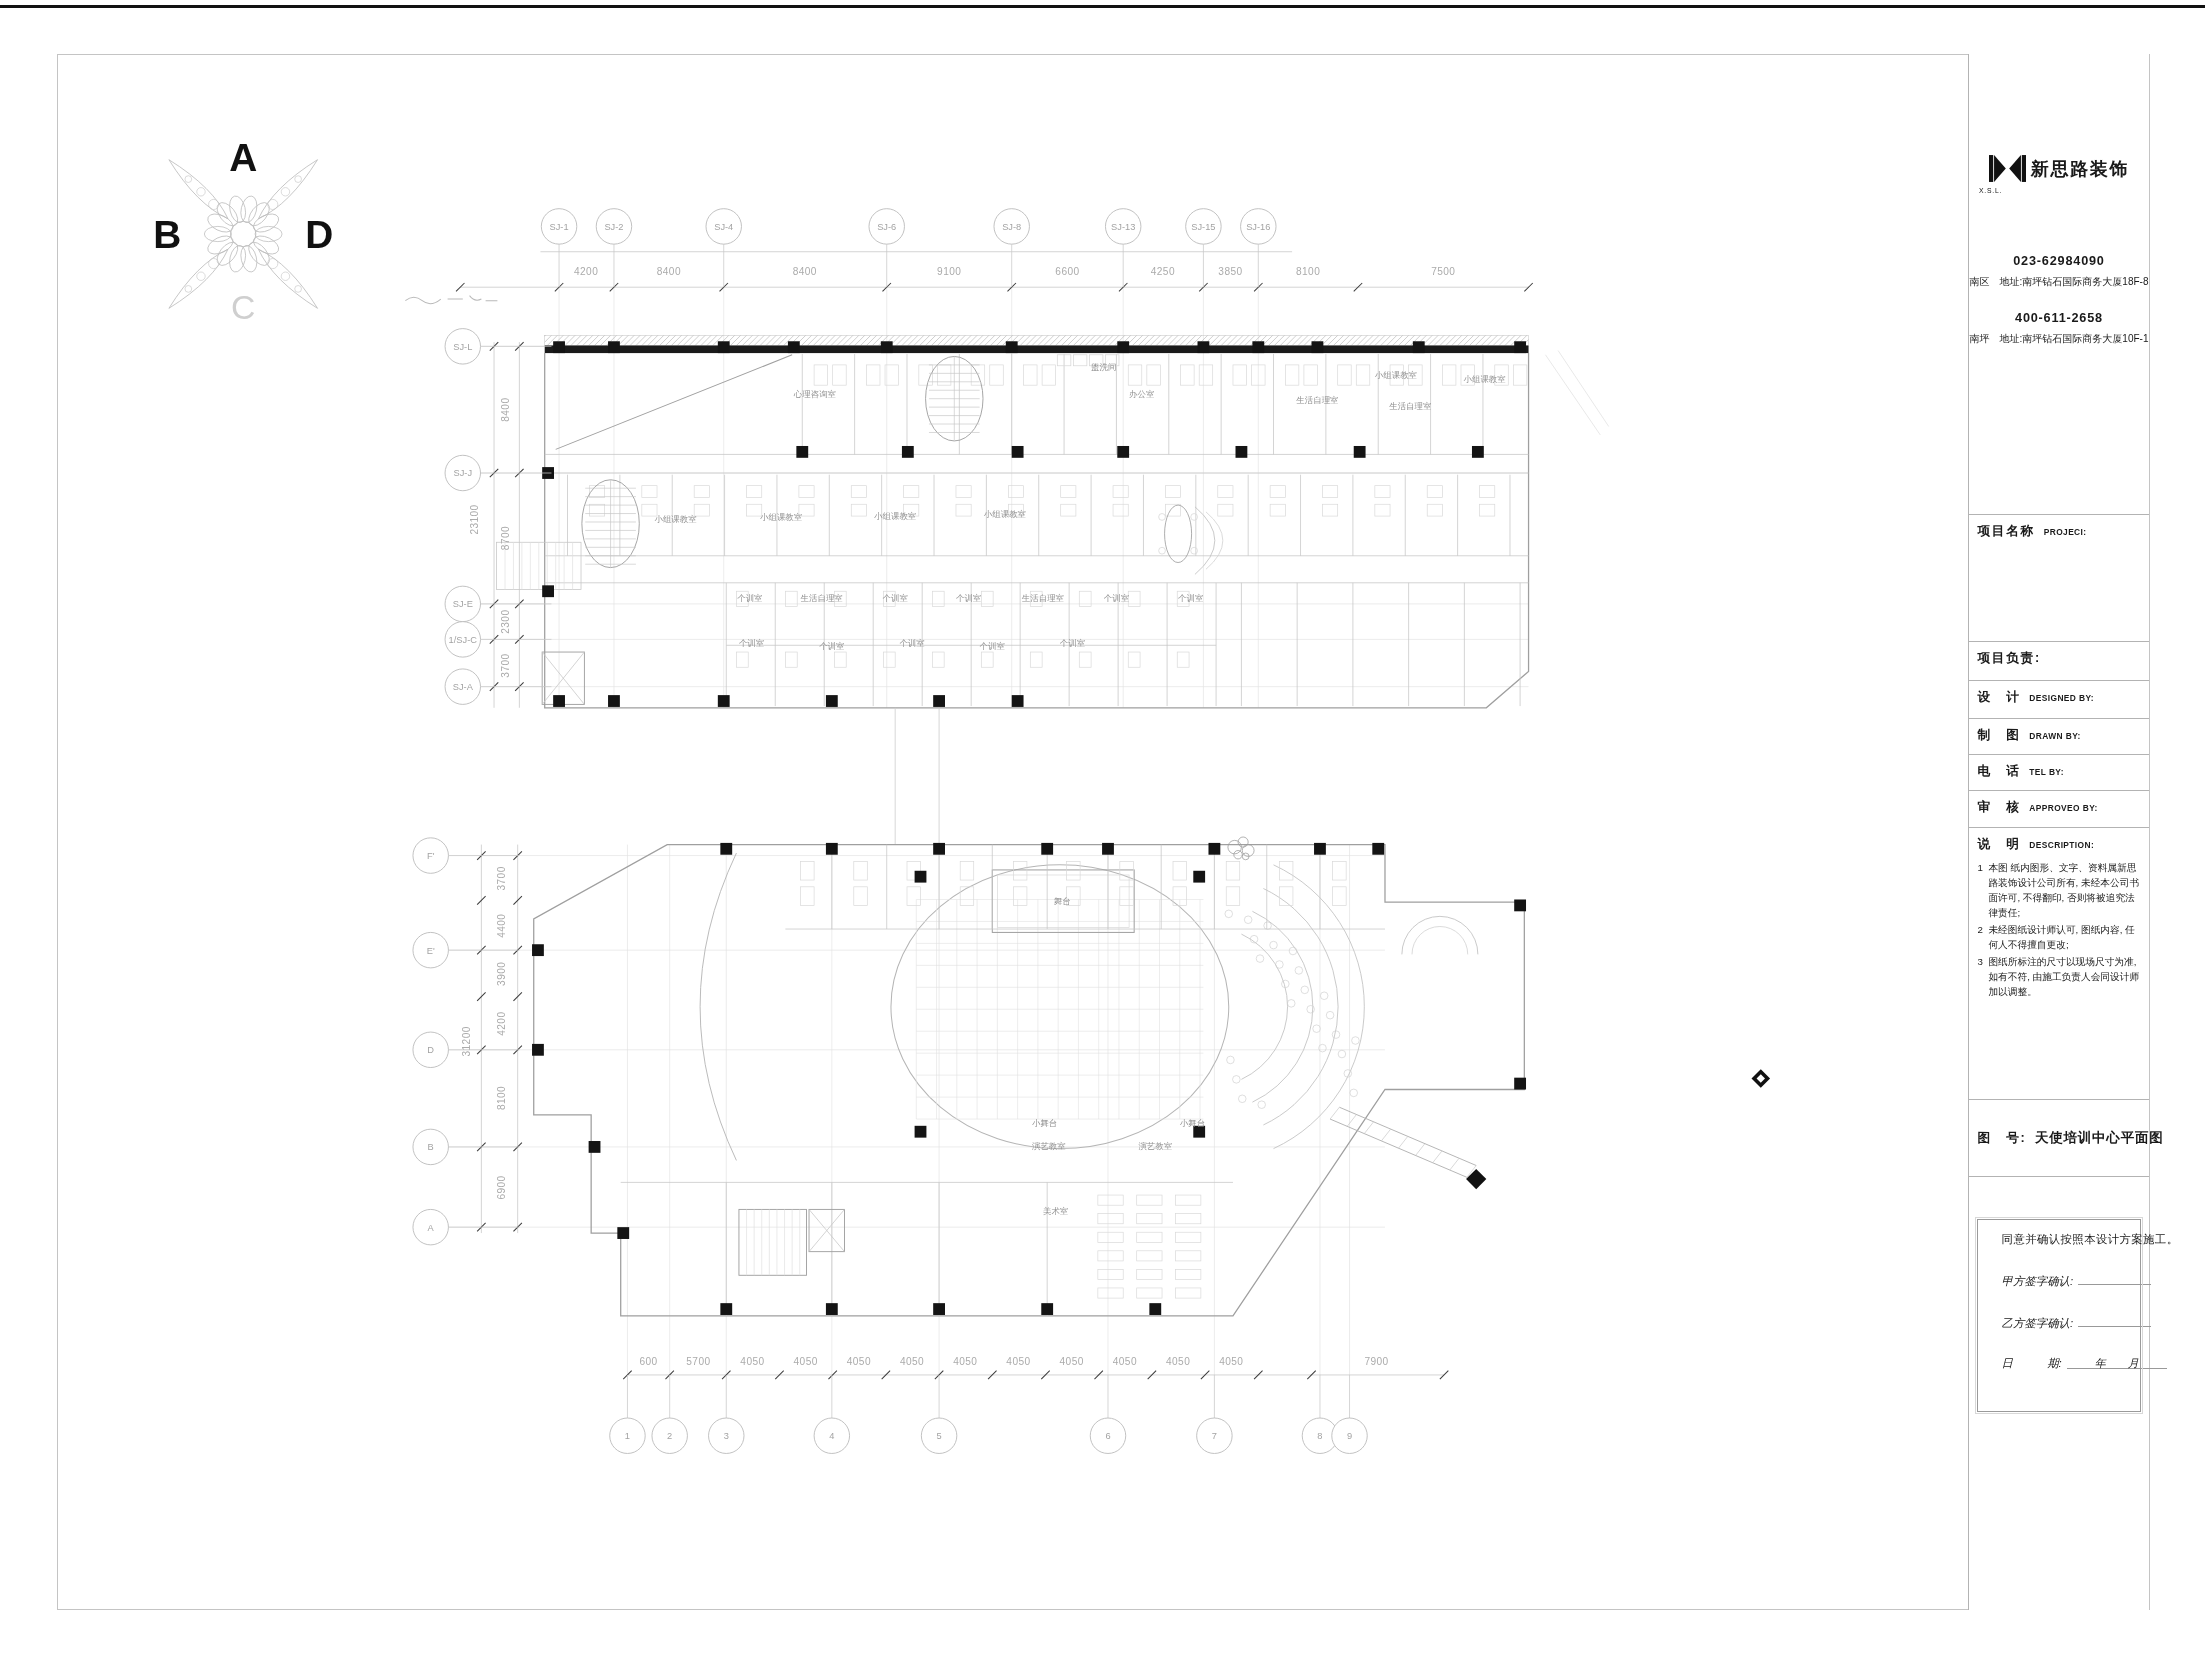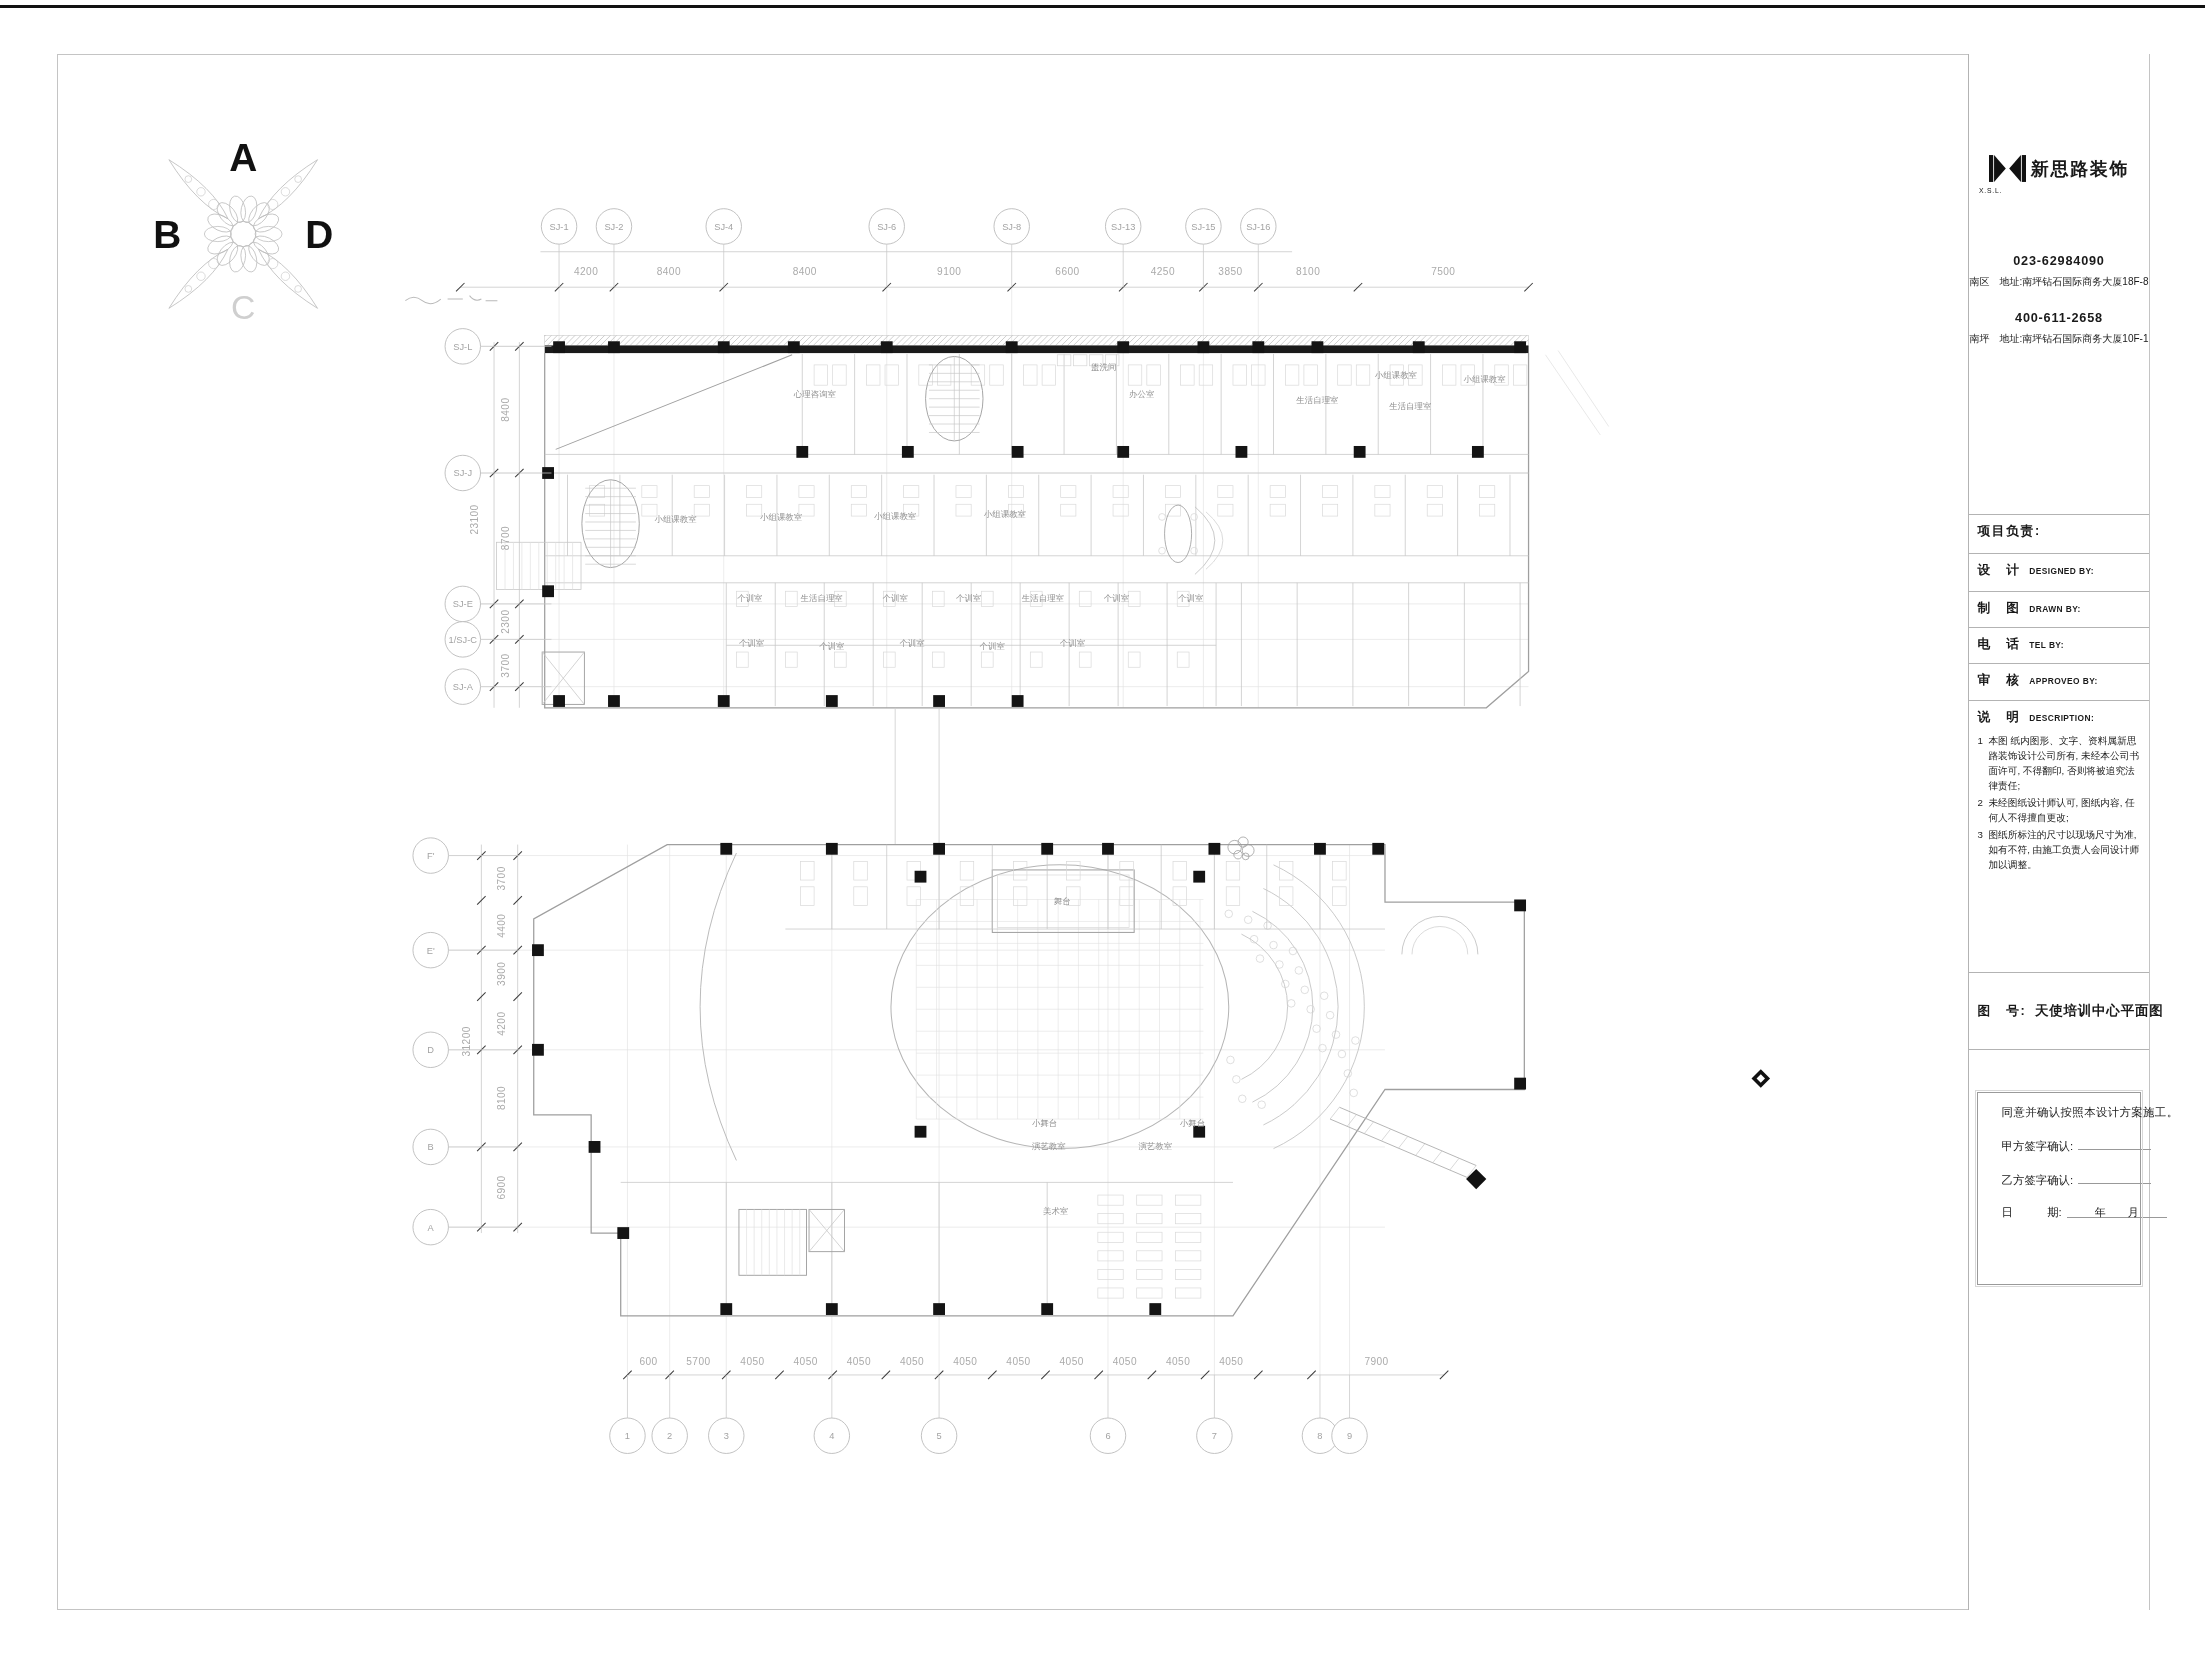--- a/index.html
+++ b/index.html
@@ -31,21 +31,21 @@
   .notes{padding:6.8px 5px 0 8.4px;}
   .note{display:flex;font-size:9.7px;line-height:1.55;margin-bottom:1.7px;}
   .note .no{width:11px;flex:none;}
   .note .txt{flex:1;}
   .figno{display:flex;align-items:center;padding:0 5px 0 8.4px;height:100%;}
   .figno-label{font-size:12.7px;font-weight:700;letter-spacing:1.7px;white-space:nowrap;}
   .figno-value{font-size:13.5px;font-weight:bold;margin-left:8.4px;white-space:nowrap;letter-spacing:0.8px;}
   .sigbox{position:absolute;left:7.6px;right:7.6px;top:42px;height:193px;
           border:0.8px solid #9a9a9a;outline:0.8px solid #d8d8d8;outline-offset:1.7px;
           padding:12px 24px;box-sizing:border-box;font-size:11.4px;}
-  .sigline{margin-top:17px;white-space:nowrap;}
+  .sigline{margin-top:25px;white-space:nowrap;font-style:italic;}
   .sig-ul{display:inline-block;border-bottom:0.8px solid #999;height:12px;
           width:73px;margin-left:5px;text-align:center;font-size:11px;}
   .statement{font-size:11.4px;letter-spacing:0.4px;white-space:nowrap;}
 
   
   text{font-family:"Liberation Sans","DejaVu Sans",sans-serif;}
   .bub-t{font-size:11px;fill:#a3a3a3;text-anchor:middle;}
   .dim-t{font-size:12px;fill:#ababab;text-anchor:middle;letter-spacing:0.5px;}
   .room-t{font-size:10px;fill:#8f8f8f;text-anchor:middle;}
   .orn-l{font-size:46px;font-weight:bold;fill:#111;text-anchor:middle;}
@@ -754,20 +754,26 @@
     <div class="contact">
       <div class="c-phone">023-62984090</div>
       <div class="c-addr">南区　地址:南坪钻石国际商务大厦18F-8</div>
     </div>
     <div class="contact2">
       <div class="c-phone">400-611-2658</div>
       <div class="c-addr">南坪　地址:南坪钻石国际商务大厦10F-1</div>
     </div>
   </div>
 
+  <div class="tb-sec" style="height:127px;">
+    <div class="fld">
+      <span class="fld-cn">项目名称</span>
+      <span class="fld-en">PROJECI:</span>
+    </div>
+  </div>
 
 
   <div class="tb-sec" style="height:39px;">
     <div class="fld"><span class="fld-cn">项目负责:</span></div>
   </div>
 
   <div class="tb-sec" style="height:38px;">
     <div class="fld">
       <span class="fld-cn">设　计</span>
       <span class="fld-en">DESIGNED BY:</span>

